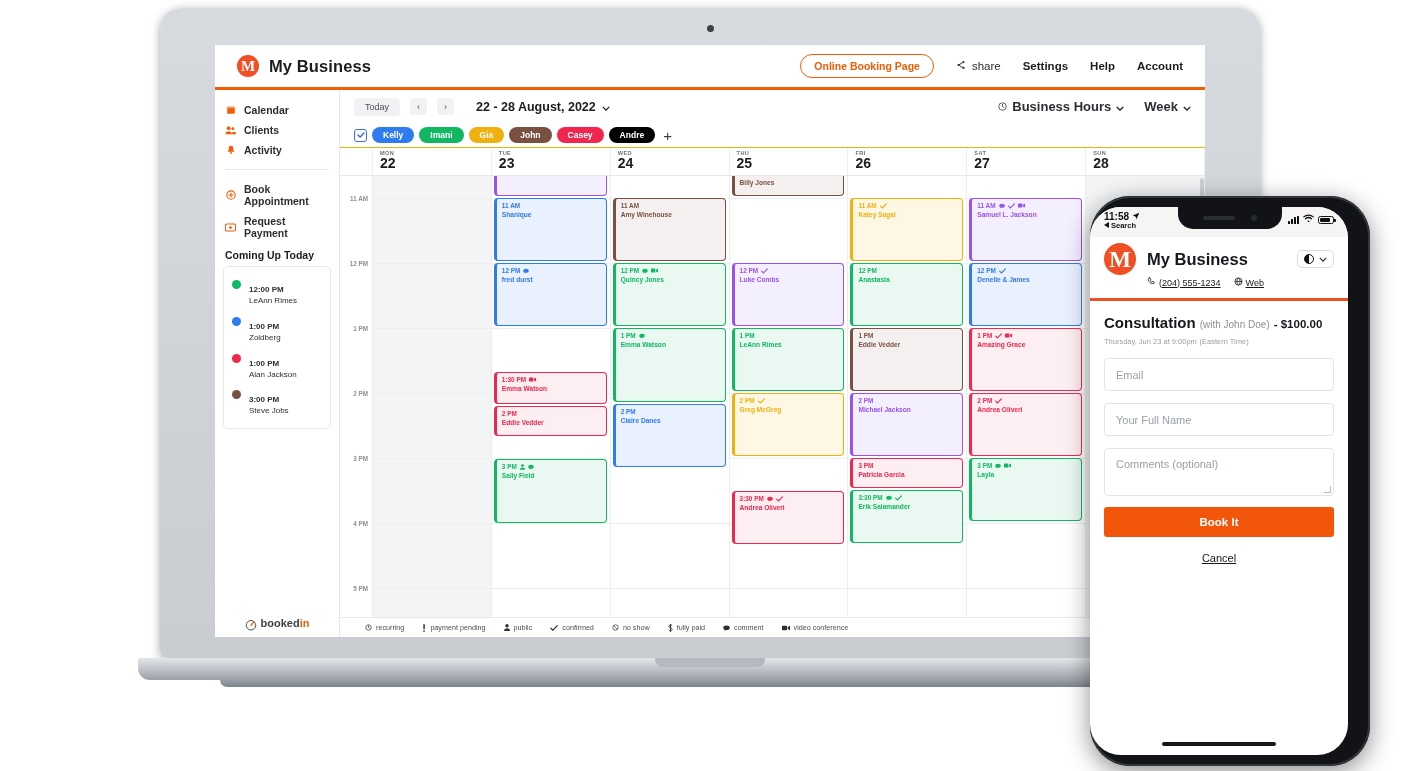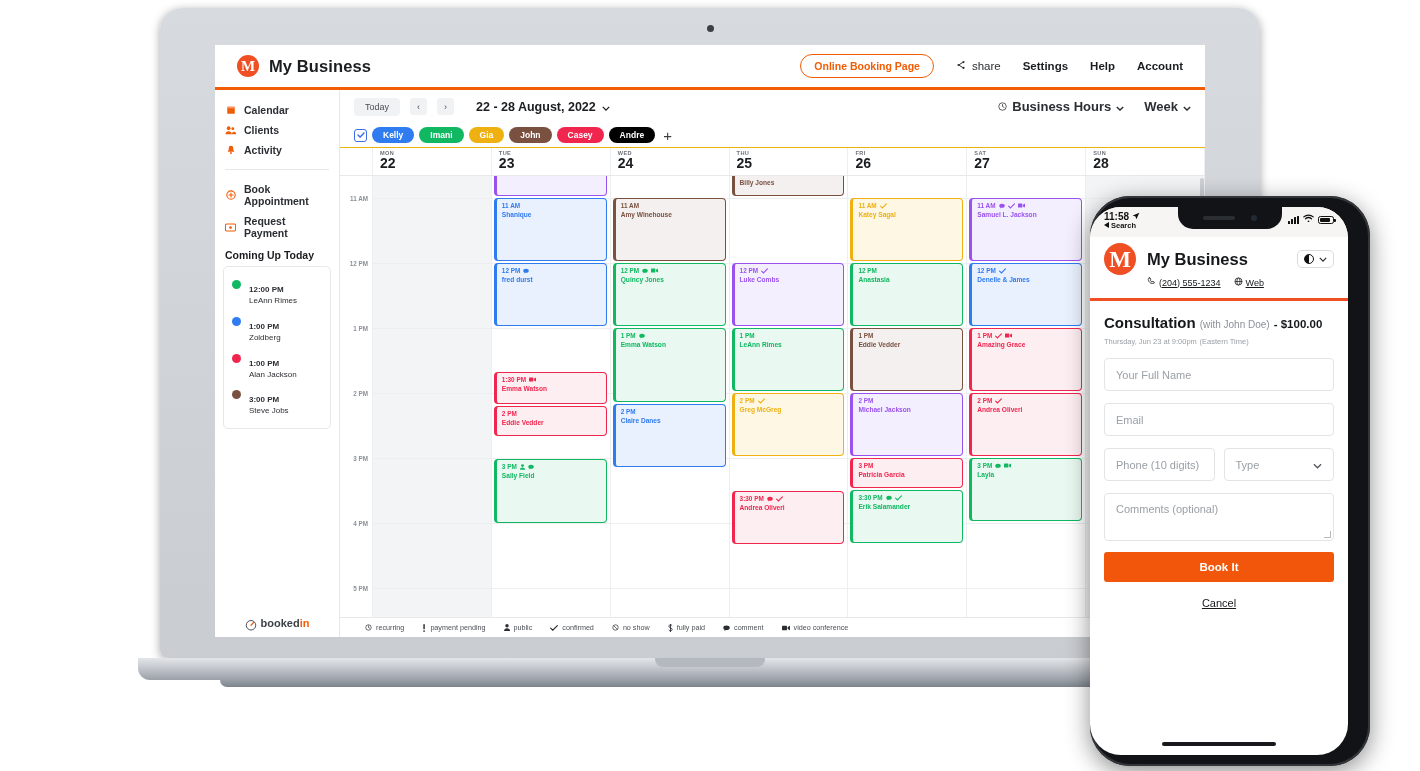--- a/index.html
+++ b/index.html
@@ -947,33 +947,22 @@
       <div class="ph-svc">
         <span>Consultation</span>
         <span class="with">(with John Doe)</span>
         <span class="price">- $100.00</span>
       </div>
       <div class="ph-when">
         <span>Thursday, Jun 23 at 9:00pm</span>
         <span>(Eastern Time)</span>
       </div>
 
+      <div class="ph-field">Email</div>
       <div class="ph-field">Your Full Name</div>
-      <div class="ph-field">Email</div>
-      <div class="ph-row2">
-        <div class="ph-field">Phone (10 digits)</div>
-        <div class="ph-field sel">
-          <span>Type</span>
-          <span>
-            <svg width="9" height="6" viewBox="0 0 10 6" fill="none" stroke="#55595f" stroke-width="1.5">
-                <path d="M1 1l4 4 4-4"></path>
-              </svg>
-          </span>
-        </div>
-      </div>
       <div class="ph-field ph-area">Comments (optional)</div>
       <div class="ph-book">Book It</div>
       <div class="ph-cancel">Cancel</div>
     </div>
     <div class="ph-home"></div>
   </div>
   <div class="ph-notch">
     <div class="ph-speaker"></div>
     <div class="ph-cam"></div>
   </div>

